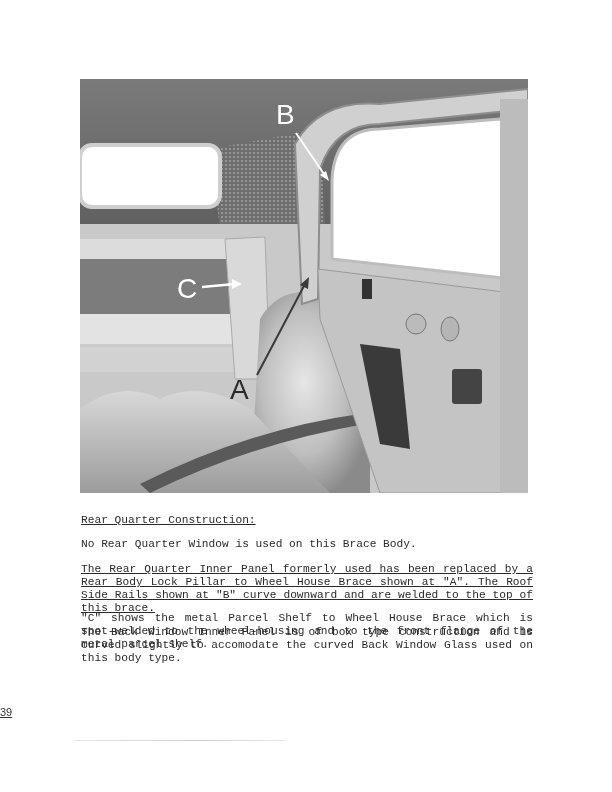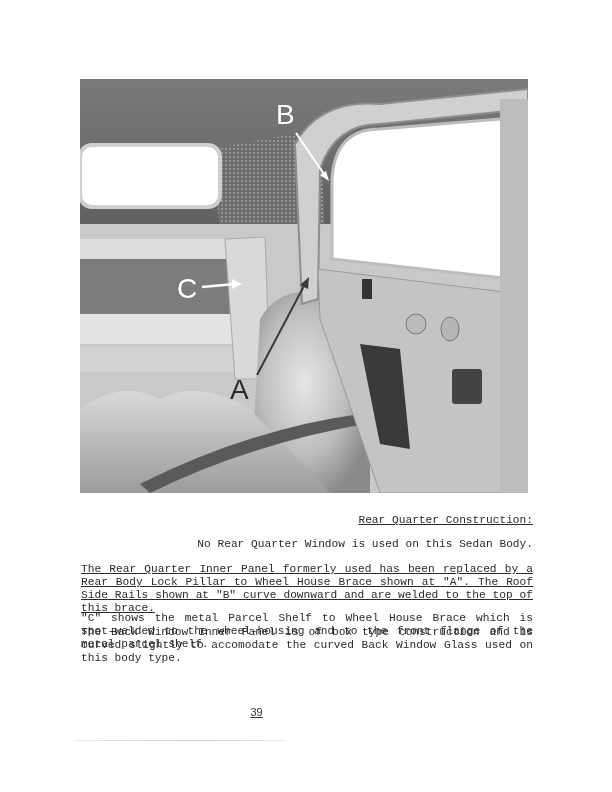--- a/index.html
+++ b/index.html
@@ -1,25 +1,25 @@
 <!DOCTYPE html>
 <html><head>
 <meta charset="utf-8">
 <style>
   html, body { margin: 0; padding: 0; background: #ffffff; }
   body { width: 612px; height: 792px; position: relative; overflow: hidden; }
   .photo { position: absolute; left: 80px; top: 79px; width: 448px; height: 414px; overflow: hidden; background: #9a9a9a; }
   .photo svg { display: block; }
-  .text { position: absolute; left: 81px; width: 452px; font-family: "Liberation Mono", "DejaVu Sans Mono", monospace; font-size: 11.2px; color: #2a2a2a; line-height: 13px; text-align: right; }
+  .text { position: absolute; left: 81px; width: 452px; font-family: "Liberation Mono", "DejaVu Sans Mono", monospace; font-size: 11.2px; color: #2a2a2a; line-height: 13px; }
   .heading { top: 514px; text-decoration: underline; }
   .p1 { top: 538px; }
   .p2 { top: 563px; text-align: justify; text-decoration: underline; }
   .p3 { top: 612px; text-align: justify; }
   .p4 { top: 626px; text-align: justify; }
-  .page-num { position: absolute; left: 0; width: 513px; top: 706px; text-align: center; font-family: "Liberation Sans", sans-serif; font-size: 11px; color: #333; text-decoration: underline; }
+  .page-num { position: absolute; left: 0; width: 513px; top: 706px; text-align: left; font-family: "Liberation Sans", sans-serif; font-size: 11px; color: #333; text-decoration: underline; }
   .footer-rule { position: absolute; left: 75px; top: 740px; width: 210px; height: 1px; background: linear-gradient(90deg, #e6e6e6, #cfcfcf 60%, #e8e8e8); }
   .label { font-family: "Liberation Sans", "DejaVu Sans", sans-serif; font-weight: normal; }
 </style>
 </head>
 <body>
 
 <div class="photo">
   <svg width="448" height="414" viewBox="0 0 448 414">
     <defs>
       <pattern id="mesh" width="4" height="4" patternUnits="userSpaceOnUse">
@@ -80,19 +80,19 @@
     <polygon points="162,205 152,200 152,210" fill="#ffffff"></polygon>
     <text x="97" y="219" font-size="28" fill="#ffffff" class="label">C</text>
 
     <line x1="177" y1="296" x2="225" y2="205" stroke="#3a3a3a" stroke-width="2"></line>
     <polygon points="229,198 228,210 220,206" fill="#3a3a3a"></polygon>
     <text x="150" y="320" font-size="28" fill="#2a2a2a" class="label">A</text>
   </svg>
 </div>
 
 <div class="text heading">Rear Quarter Construction:</div>
-<div class="text p1">No Rear Quarter Window is used on this Sedan Body.</div>
+<div class="text p1">No Rear Quarter Window is used on this Brace Body.</div>
 <div class="text p2">The Rear Quarter Inner Panel formerly used has been replaced by a Rear Body Lock Pillar to Wheel House Brace shown at "A".  The Roof Side Rails shown at "B" curve downward and are welded to the top of this brace.</div>
 <div class="text p3">"C" shows the metal Parcel Shelf  to Wheel House Brace  which is spot-welded to the wheel-housing and to the front flange of the metal parcel shelf.</div>
 <div class="text p4">The Back Window Inner Panel  is of box type construction and is curved slightly to accomodate the curved Back Window Glass  used on this body type.</div>
 
 <div class="page-num">39</div>
 <div class="footer-rule"></div>
 
 </body></html>

